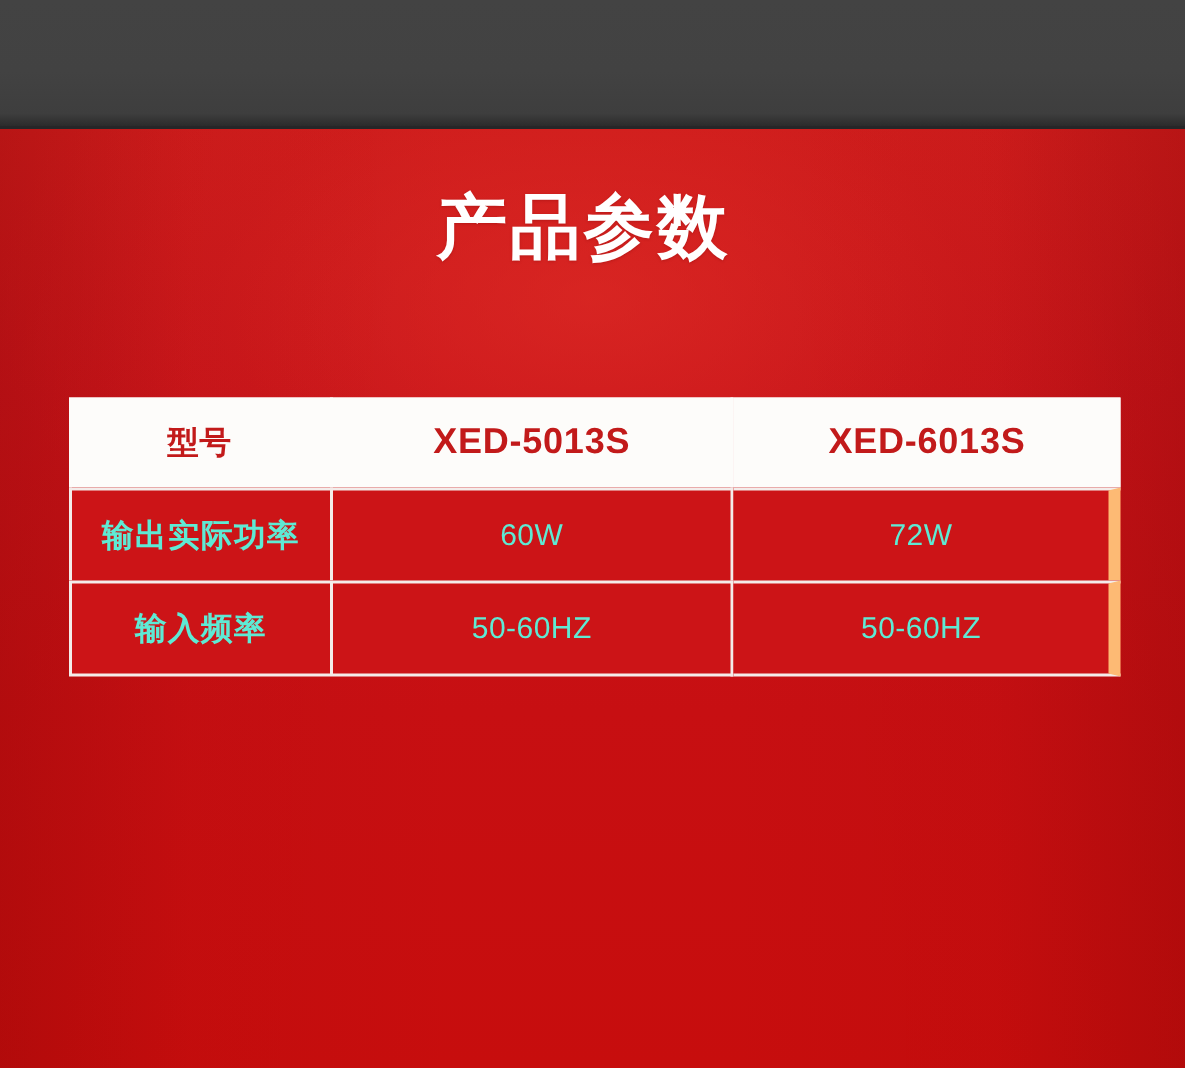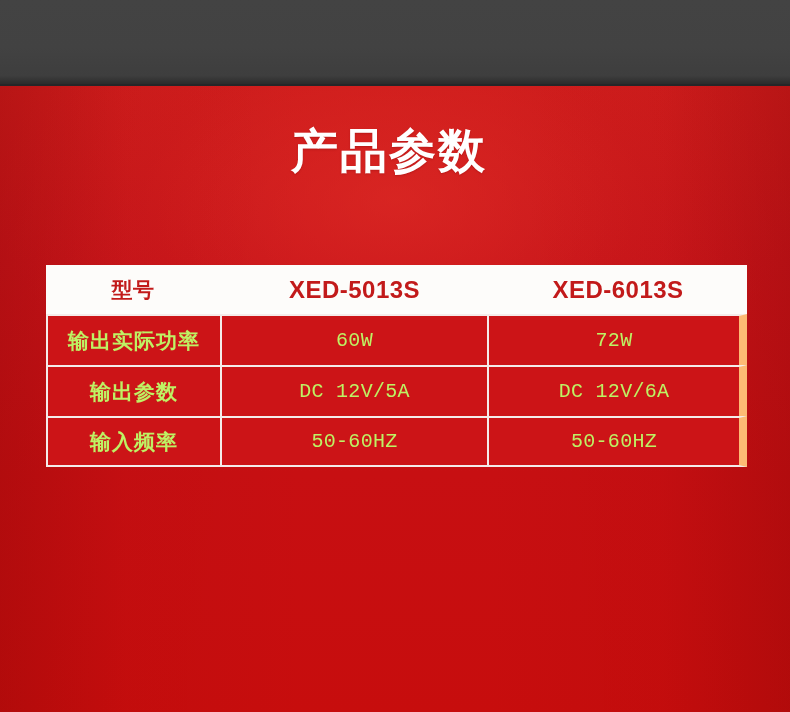--- a/index.html
+++ b/index.html
@@ -81,21 +81,21 @@
     left: 46px;
     top: 265px;
     width: 701px;
     border-collapse: separate;
     border-spacing: 0;
     table-layout: fixed;
   }
 
   .spec-table th,
   .spec-table td {
-    padding: 0;
+    padding: 16px;
     height: 51px;
     vertical-align: middle;
     text-align: center;
     box-sizing: border-box;
   }
 
   
   .spec-table thead tr {
     background: #fdfcfa;
   }
@@ -109,24 +109,23 @@
     border-right: 2px solid #fdfcfa;
   }
   .spec-table thead th:last-child { border-right: none; }
   .spec-table thead th.col-label {
     font-size: 21px;
   }
 
   
   .spec-table tbody td {
     background: #cc1417;
-    color: #bef264;
+    color: #5eead4;
     border-top: 2px solid #f4ecea;
     border-right: 2px solid #f4ecea;
-    font-family: Liberation Mono, monospace;
   }
   .spec-table tbody tr:last-child td {
     border-bottom: 2px solid #f4ecea;
   }
   .spec-table tbody td:first-child {
     border-left: 2px solid #f4ecea;
   }
   .spec-table tbody td:last-child {
     border-right: 8px solid #fdba74;
   }
@@ -171,25 +170,20 @@
       </tr>
     </thead>
     <tbody>
 
       <tr>
         <td class="cell-label">输出实际功率</td>
         <td class="cell-value">60W</td>
         <td class="cell-value">72W</td>
       </tr>
 
-      <tr>
-        <td class="cell-label">输出参数</td>
-        <td class="cell-value">DC 12V/5A</td>
-        <td class="cell-value">DC 12V/6A</td>
-      </tr>
 
 
       <tr>
         <td class="cell-label">输入频率</td>
         <td class="cell-value">50-60HZ</td>
         <td class="cell-value">50-60HZ</td>
       </tr>
 
 
     </tbody>

